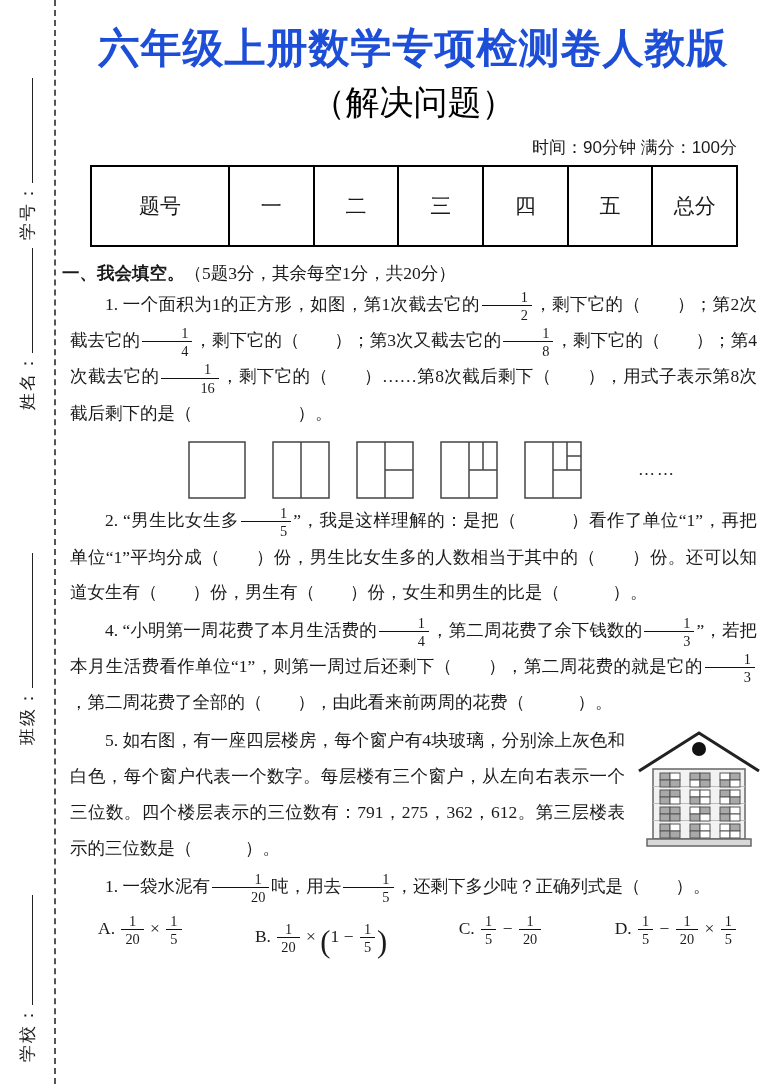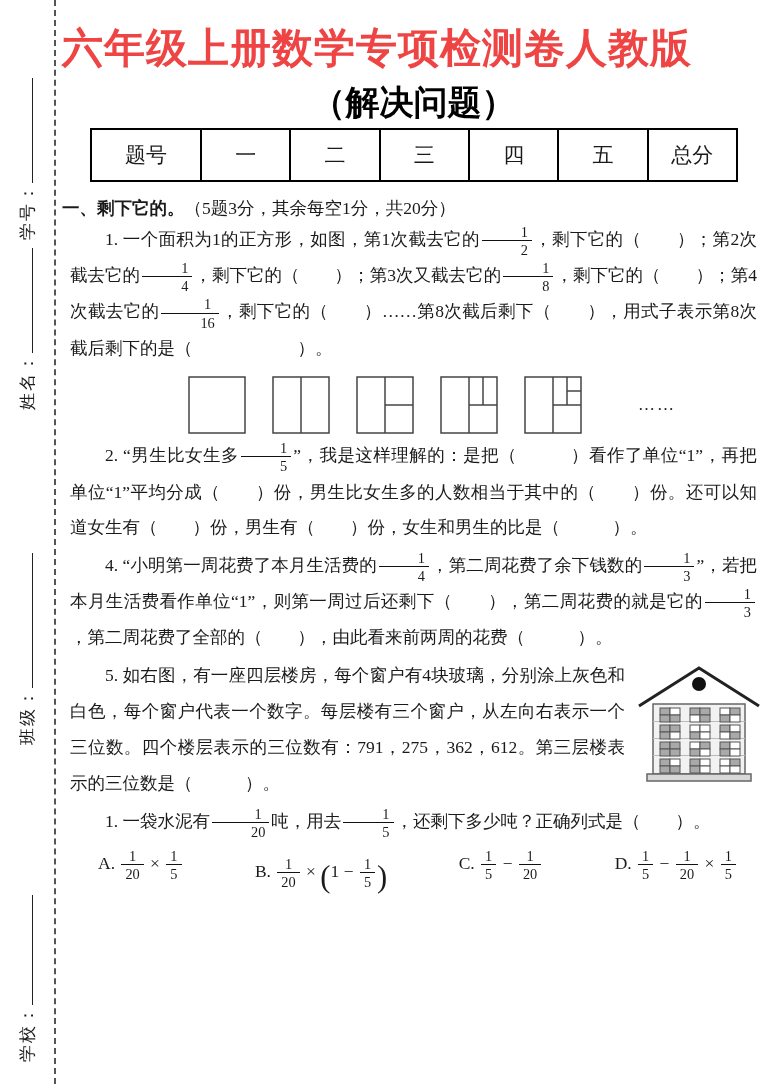--- a/index.html
+++ b/index.html
@@ -7,30 +7,30 @@
         font-family:"Liberation Serif", serif;color:#1a1a1a;}
   
   .rule{position:absolute;left:54px;top:0;bottom:0;width:0;border-left:2px dashed #555;}
   .sf{position:absolute;left:16px;transform:rotate(-90deg);transform-origin:0 0;
       white-space:nowrap;font-size:17px;letter-spacing:2px;}
   .sline{display:inline-block;width:105px;border-bottom:1.5px solid #222;height:2px;}
   .sf-banji .sline{width:135px}
   .sf-xuexiao .sline{width:110px}
 
   .main{position:absolute;left:62px;top:0;width:703px;}
-  .title{margin:24px 0 0;text-align:left;font-family:"Liberation Sans", sans-serif;
-         font-weight:900;font-size:41px;letter-spacing:1px;color:#ef4444;line-height:1.2;}
+  .title{margin:24px 0 0;text-align:center;font-family:"Liberation Sans", sans-serif;
+         font-weight:900;font-size:41px;letter-spacing:1px;color:#1d4ed8;line-height:1.2;}
   .subtitle{margin:10px 0 0;text-align:center;font-family:"Liberation Sans", sans-serif;
-            font-weight:700;font-size:34px;color:#000;line-height:1.15;}
+            font-weight:400;font-size:34px;color:#000;line-height:1.15;}
   .meta{width:675px;text-align:right;font-family:"Liberation Sans", sans-serif;
         font-size:17px;margin-top:14px;}
 
   table.score{border-collapse:collapse;margin:6px 0 0 28px;width:648px;table-layout:fixed;}
   table.score th,table.score td{border:2px solid #000;font-weight:normal;
-        font-size:21px;text-align:center;padding:4px;}
+        font-size:21px;text-align:center;padding:18px;}
   table.score tr:first-child th{height:42px;}
   table.score tr:last-child td{height:41px;}
   table.score th:first-child{width:100px;}
 
   .sech{margin:14px 0 0;font-size:17.5px;}
   .sech b{font-weight:bold;}
   p.q{margin:2px 8px 0;font-size:17.5px;line-height:2.05;text-indent:2em;text-align:justify;}
 
   .frac{display:inline-block;vertical-align:-0.7em;text-align:center;line-height:1.12;
         font-size:0.82em;margin:0 2px;}
@@ -67,37 +67,38 @@
     <span>班级：</span><span class="sline"></span>
   </div>
   <div class="sf sf-xuexiao" style="top:1062px">
     <span>学校：</span><span class="sline"></span>
   </div>
 
   <div class="main">
 
     <h1 class="title">六年级上册数学专项检测卷人教版</h1>
     <h2 class="subtitle">（解决问题）</h2>
+    <div class="meta">时间：90分钟  满分：100分</div>
 
     <table class="score">
       <tbody>
           <tr>
         <th>题号</th>
         <th>一</th>
         <th>二</th>
         <th>三</th>
         <th>四</th>
         <th>五</th>
         <th>总分</th>
       </tr>
     </tbody>
       </table>
 
     <div class="sech">
-      <b>一、剩下它的。</b><span>（5题3分，其余每空1分，共20分）</span>
+      <b>一、我会填空。</b><span>（5题3分，其余每空1分，共20分）</span>
     </div>
 
     <p class="q">1. 一个面积为1的正方形，如图，第1次截去它的<span class="frac"><span class="num">1</span><span class="den">2</span></span>，剩下它的（　　）；第2次截去它的<span class="frac"><span class="num">1</span><span class="den">4</span></span>，剩下它的（　　）；第3次又截去它的<span class="frac"><span class="num">1</span><span class="den">8</span></span>，剩下它的（　　）；第4次截去它的<span class="frac"><span class="num">1</span><span class="den">16</span></span>，剩下它的（　　）……第8次截后剩下（　　），用式子表示第8次截后剩下的是（　　　　　　）。</p>
 
     <div class="squares">
       <svg width="440" height="62" viewBox="0 0 440 62">
         <g fill="none" stroke="#444" stroke-width="1.5">
           <rect x="1" y="3" width="56" height="56"></rect>
           <rect x="85" y="3" width="56" height="56"></rect>
             <line x1="113" y1="3" x2="113" y2="59"></line>

